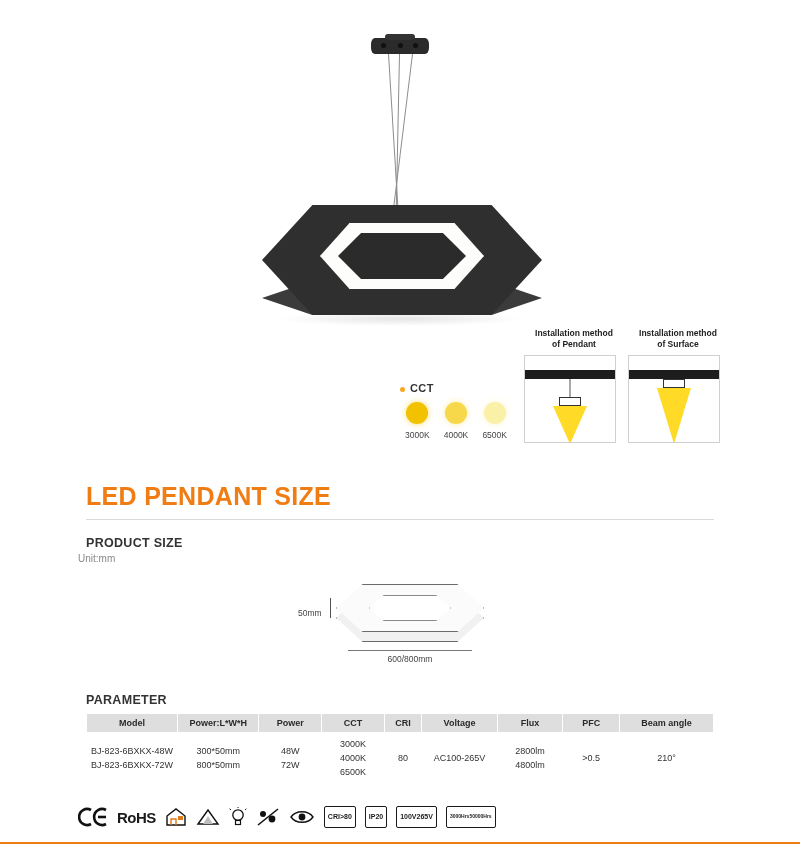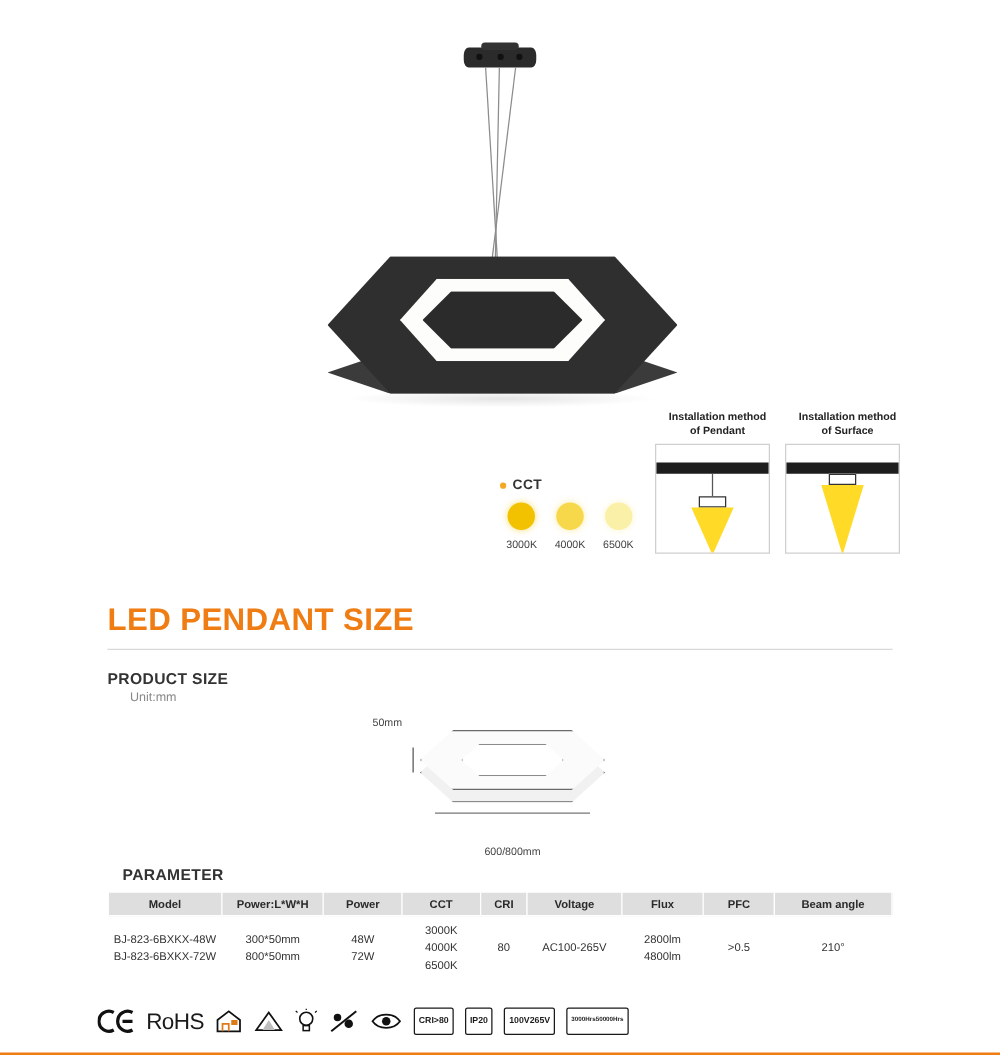--- a/index.html
+++ b/index.html
@@ -239,24 +239,24 @@
 
   
   .sect-head {
     position: absolute;
     font-size: 12.5px;
     font-weight: 700;
     color: #333;
     letter-spacing: .3px;
   }
   .sect-head.size { left: 86px; top: 536px; }
-  .sect-head.param { left: 98px; top: 693px; }
+  .sect-head.param { left: 86px; top: 693px; }
   .unit {
     position: absolute;
-    left: 104px; top: 553px;
+    left: 78px; top: 553px;
     font-size: 10px;
     color: #888;
   }
 
   
   .dim-hex-wrap {
     position: absolute;
     left: 336px;
     top: 584px;
     width: 148px;
@@ -282,39 +282,39 @@
     position: absolute;
     left: 0; top: 10px;
     width: 148px; height: 48px;
     background: #f1f1f1;
     border: 1px solid #6a6a6a;
     clip-path: polygon(18% 0%, 82% 0%, 100% 50%, 82% 100%, 18% 100%, 0% 50%);
     z-index: -1;
   }
   .dim-h-label {
     position: absolute;
-    left: 298px; top: 573px;
+    left: 298px; top: 608px;
     font-size: 8.5px;
     color: #444;
   }
   .dim-h-tick {
     position: absolute;
     left: 330px; top: 598px;
     width: 1px; height: 20px;
     background: #555;
   }
   .dim-w-line {
     position: absolute;
     left: 348px; top: 650px;
     width: 124px; height: 1px;
     background: #777;
   }
   .dim-w-label {
     position: absolute;
-    left: 348px; top: 676px;
+    left: 348px; top: 654px;
     width: 124px;
     text-align: center;
     font-size: 8.5px;
     color: #444;
   }
 
   
   .ptable {
     position: absolute;
     left: 86px;
@@ -353,22 +353,22 @@
     gap: 9px;
   }
   .cert {
     height: 22px;
     display: flex;
     align-items: center;
     justify-content: center;
     color: #1a1a1a;
   }
   .cert-text {
-    font-weight: 400;
-    font-size: 18px;
+    font-weight: 700;
+    font-size: 15px;
     letter-spacing: -.5px;
   }
   .cert-box {
     border: 1.4px solid #1a1a1a;
     border-radius: 2px;
     padding: 1px 3px;
     font-size: 7px;
     line-height: 1.05;
     font-weight: 700;
     text-align: center;

